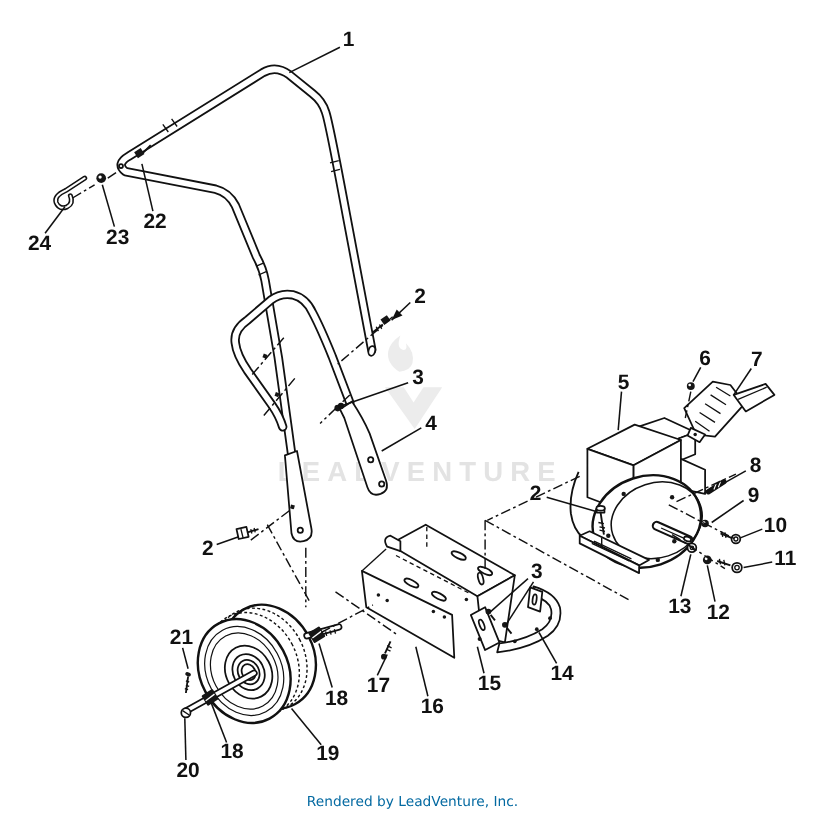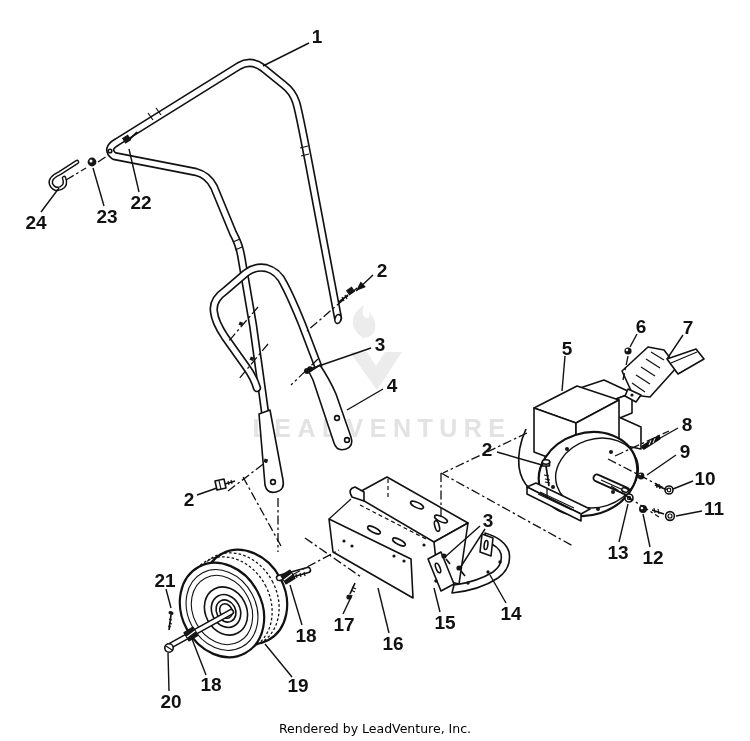--- a/index.html
+++ b/index.html
@@ -20,21 +20,21 @@
   .fillb{fill:#161616;stroke:none;}
   .dd{fill:none;stroke:#111;stroke-width:1.3;stroke-dasharray:9 3 2.5 3;}
   .dsh{fill:none;stroke:#111;stroke-width:1.2;stroke-dasharray:4 3;}
   .tread{fill:none;stroke:#111;stroke-width:1.3;stroke-dasharray:2.6 2.2;}
   .leader{stroke:#111;stroke-width:1.4;}
   .callout-label{font-family:"Liberation Sans",sans-serif;font-size:19px;font-weight:bold;
                  fill:#111;text-anchor:middle;dominant-baseline:central;}
   .wm-text{font-family:"Liberation Sans",sans-serif;font-size:25px;font-weight:bold;
            fill:#e3e3e3;letter-spacing:6.5px;text-anchor:middle;}
   .footer{position:absolute;left:0;right:0;top:721px;text-align:center;
-          font-family:"DejaVu Sans",sans-serif;font-size:12.5px;color:#000000;}
+          font-family:"DejaVu Sans",sans-serif;font-size:12.5px;color:#0369a1;}
 </style>
 </head>
 <body>
 
 <div class="stage">
 <svg width="750" height="741" viewBox="0 0 750 741">
 
   <g>
     <path fill="#ececec" d="M 363,338 Q 351,330 353,319 Q 355,311 364,305 Q 360,316 366,318 Q 371,319 369,312 Q 377,320 375,330 Q 373,337 363,338 Z"></path>
     <path fill="#ececec" d="M 350,352 L 367,352 L 376,366 L 385,352 L 402,352 L 377,390 Z"></path>

